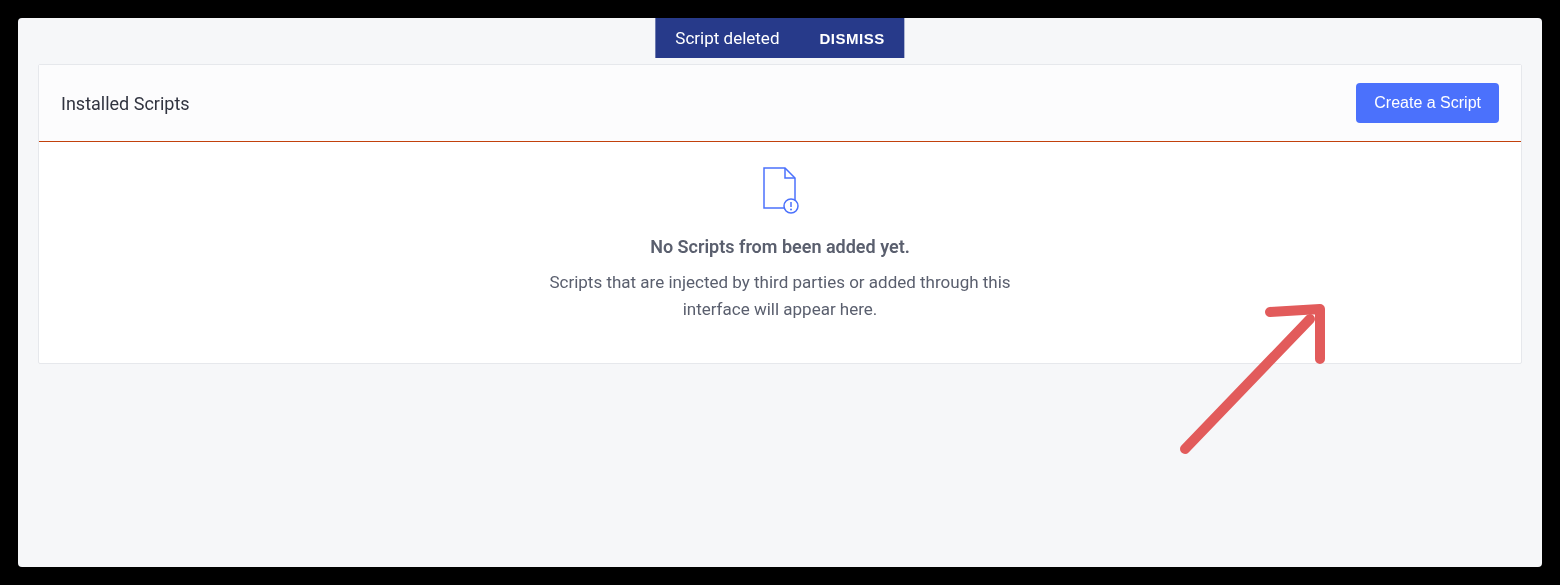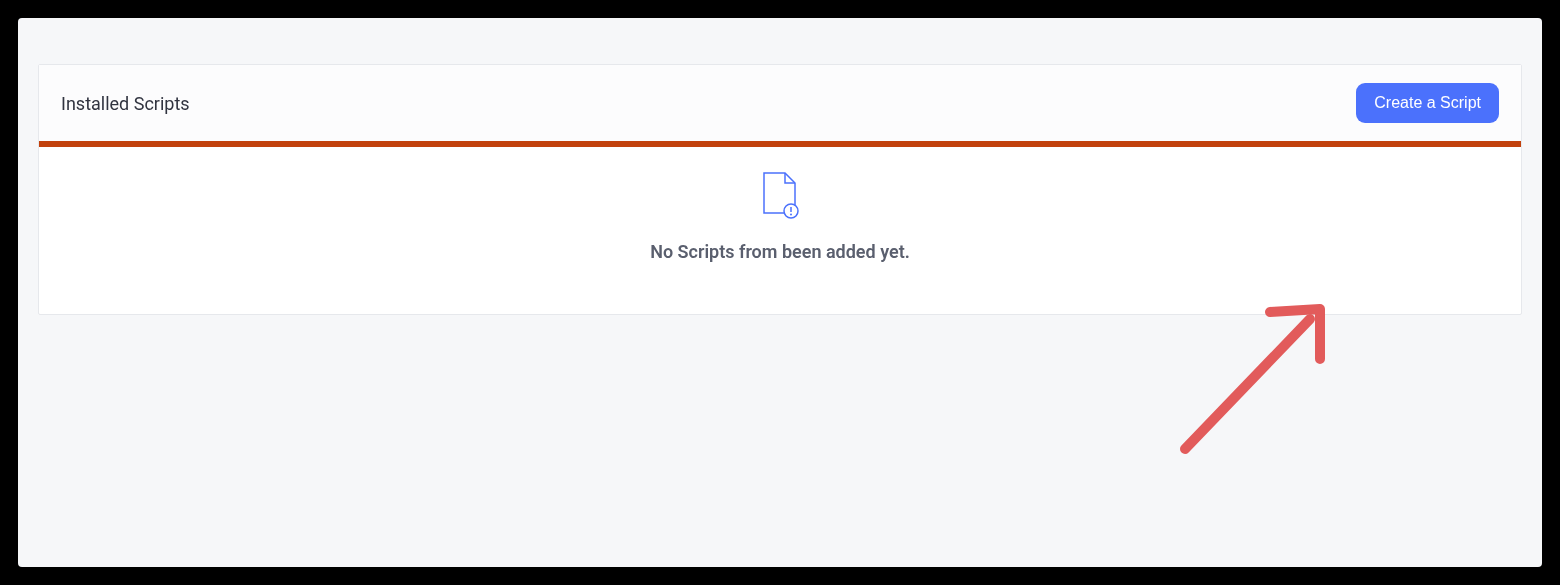--- a/index.html
+++ b/index.html
@@ -69,35 +69,35 @@
     .panel {
       background: #fff;
       border: 1px solid #e6e8ec;
       border-radius: 2px;
     }
     .panel-header {
       display: flex;
       align-items: center;
       justify-content: space-between;
       padding: 18px 22px;
-      border-bottom: 6px solid #c2410c;
+      border-bottom: 1px solid #c2410c;
       background: #fcfcfd;
     }
     .panel-title {
       font-size: 18px;
       font-weight: 400;
       color: #313440;
     }
     .create-btn {
       background: #4b71fc;
       color: #fff;
       border: none;
       padding: 11px 18px;
       font-size: 16px;
-      border-radius: 9px;
+      border-radius: 4px;
       cursor: pointer;
       font-weight: 400;
     }
     .panel-body {
       padding: 24px 24px 40px 24px;
       text-align: center;
     }
     .empty-icon {
       display: inline-block;
       margin-bottom: 18px;
@@ -121,39 +121,44 @@
       left: 1152px;
       pointer-events: none;
       z-index: 5;
     }
   </style>
 </head>
 <body>
 
 <div class="page-container">
 
+  <div class="toast">
+    <span class="toast-message">Script deleted</span>
+    <button class="toast-dismiss">DISMISS</button>
+  </div>
 
   <div class="content-wrap">
 
     <div class="panel">
       <div class="panel-header">
         <span class="panel-title">Installed Scripts</span>
         <button class="create-btn">Create a Script</button>
       </div>
       <div class="panel-body">
         <span class="empty-icon">
           <svg width="38" height="48" viewBox="0 0 38 48" fill="none">
             <path d="M3 2 H24 L34 12 V42 H3 Z" stroke="#4b71fc" stroke-width="1.5" fill="none"></path>
             <path d="M24 2 V12 H34" stroke="#4b71fc" stroke-width="1.5" fill="none"></path>
             <circle cx="30" cy="40" r="7" stroke="#4b71fc" stroke-width="1.5" fill="#fff"></circle>
             <line x1="30" y1="36" x2="30" y2="41" stroke="#4b71fc" stroke-width="1.5"></line>
             <circle cx="30" cy="43.5" r="1" fill="#4b71fc"></circle>
           </svg>
         </span>
         <div class="empty-title">No Scripts from been added yet.</div>
+        <div class="empty-desc">Scripts that are injected by third parties or added through this interface will appear here.</div>
       </div>
     </div>
   </div>
 
   <div class="arrow-annotation">
     <svg width="170" height="170" viewBox="0 0 170 170">
       <line x1="15" y1="155" x2="140" y2="25" stroke="#e25b5b" stroke-width="10" stroke-linecap="round"></line>
       <polyline points="100,18 150,15 150,65" stroke="#e25b5b" stroke-width="10" fill="none" stroke-linecap="round" stroke-linejoin="round"></polyline>
     </svg>
   </div>

